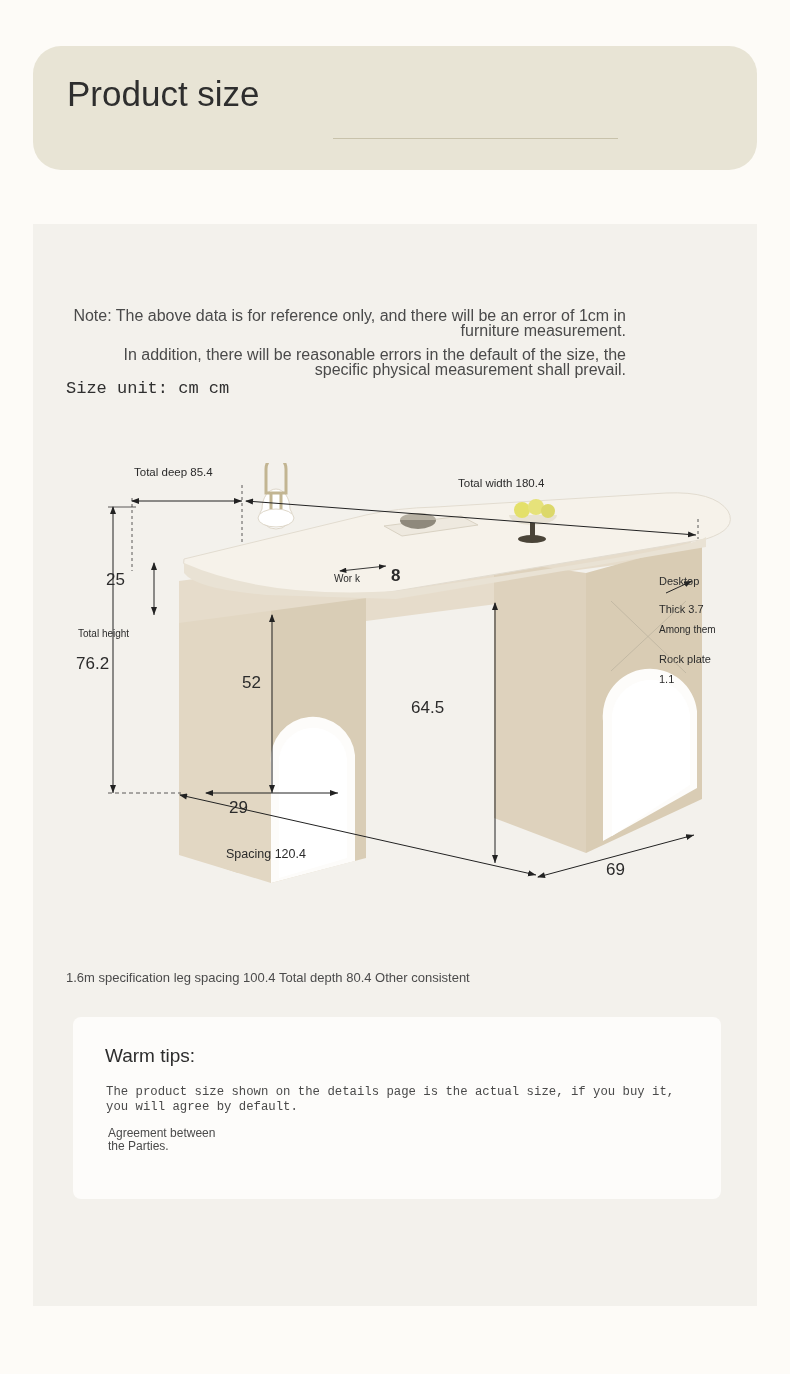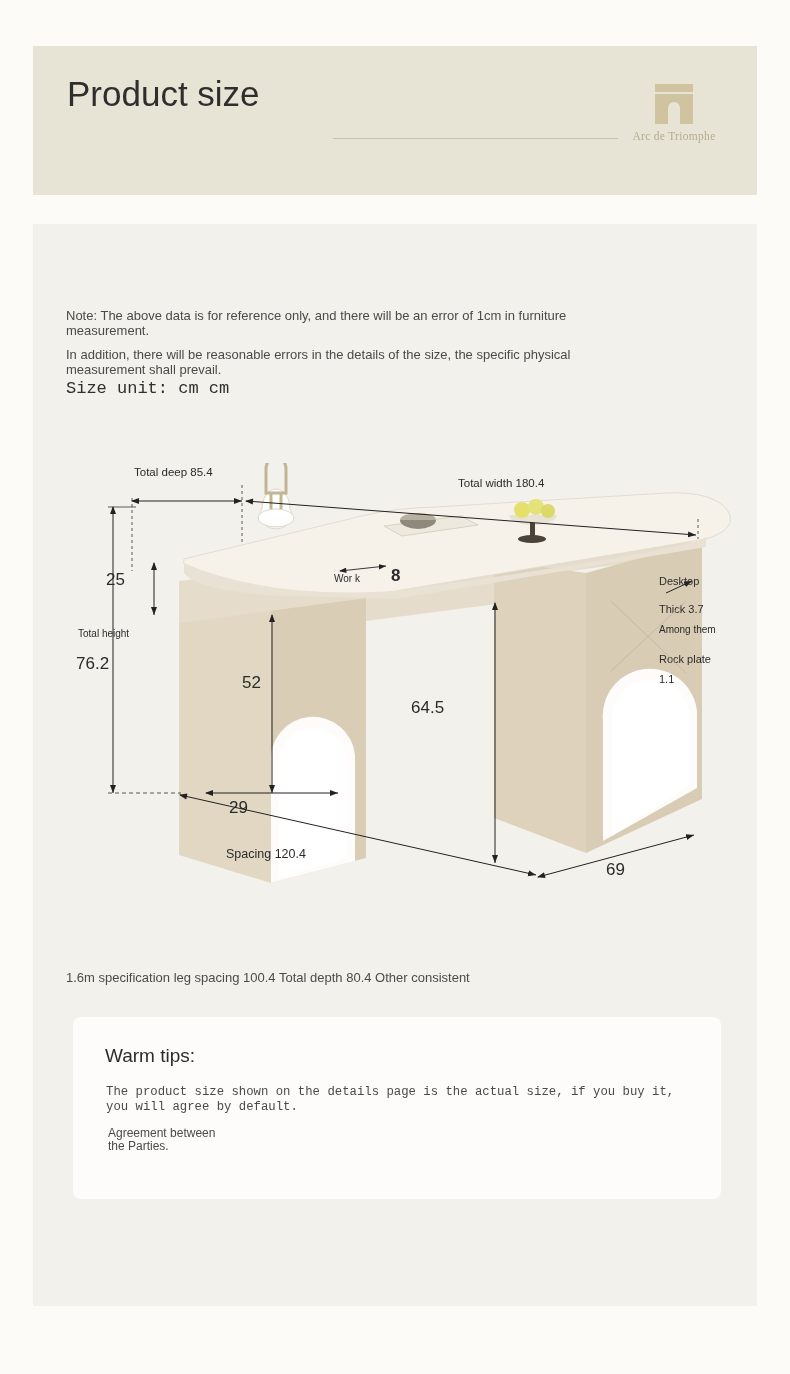--- a/index.html
+++ b/index.html
@@ -13,22 +13,23 @@
     width: 790px;
     height: 1374px;
     background: #fdfbf7;
     overflow: hidden;
   }
 
   
   .banner {
     position: absolute;
     left: 33px; top: 46px;
-    width: 724px; height: 149px;
+    width: 724px; height: 124px;
     background: #e8e4d5;
+    border-radius: 28px;
   }
   .banner-title {
     position: absolute;
     left: 34px; top: 18px;
     width: 260px;
     font-size: 35px;
     line-height: 60px;
     color: #2e2e2e;
     font-weight: 400;
   }
@@ -64,24 +65,25 @@
     width: 724px; height: 1082px;
     background: #f3f1ec;
   }
 
   .note-block {
     position: absolute;
     left: 33px; top: 84px;
     width: 560px;
   }
   .note-line {
-    font-size: 13px;
+    font-size: 16px;
     color: #4a4a4a;
     line-height: 15px;
     margin-bottom: 9px;
+    text-align: right;
   }
   .unit-line {
     position: absolute;
     left: 33px; top: 155px;
     font-size: 17px;
     color: #2f2f2f;
     font-family: Liberation Mono, monospace;
   }
 
   
@@ -134,35 +136,27 @@
   .dim-text { font-family: "Liberation Sans", sans-serif; fill: #2b2b2b; }
 </style>
 </head>
 <body>
 
 <div class="page">
 
   <div class="banner">
     <div class="banner-title">Product size</div>
     <div class="banner-rule"></div>
-    <div class="banner-logo">
-      <svg class="arc-icon" viewBox="0 0 42 44">
-        <rect x="2" y="2" width="38" height="8" fill="#cfc49f"></rect>
-        <rect x="2" y="12" width="38" height="30" fill="#cfc49f"></rect>
-        <path d="M15 42 L15 26 a6 6 0 0 1 12 0 L27 42 Z" fill="#e8e4d5"></path>
-      </svg>
-      <div class="logo-caption">Arc de Triomphe</div>
-    </div>
   </div>
 
   <div class="panel">
 
     <div class="note-block">
       <div class="note-line">Note: The above data is for reference only, and there will be an error of 1cm in furniture measurement.</div>
-      <div class="note-line">In addition, there will be reasonable errors in the details of the size, the specific physical measurement shall prevail.</div>
+      <div class="note-line">In addition, there will be reasonable errors in the default of the size, the specific physical measurement shall prevail.</div>
     </div>
     <div class="unit-line">Size unit: cm cm</div>
 
     <div class="diagram">
       <svg width="690" height="520" viewBox="0 0 690 520">
         <defs>
           <marker id="ah" markerWidth="9" markerHeight="9" refX="8" refY="3" orient="auto">
             <path d="M0,0 L8,3 L0,6 z" fill="#222"></path>
           </marker>
           <marker id="ah2" markerWidth="9" markerHeight="9" refX="1" refY="3" orient="auto">

